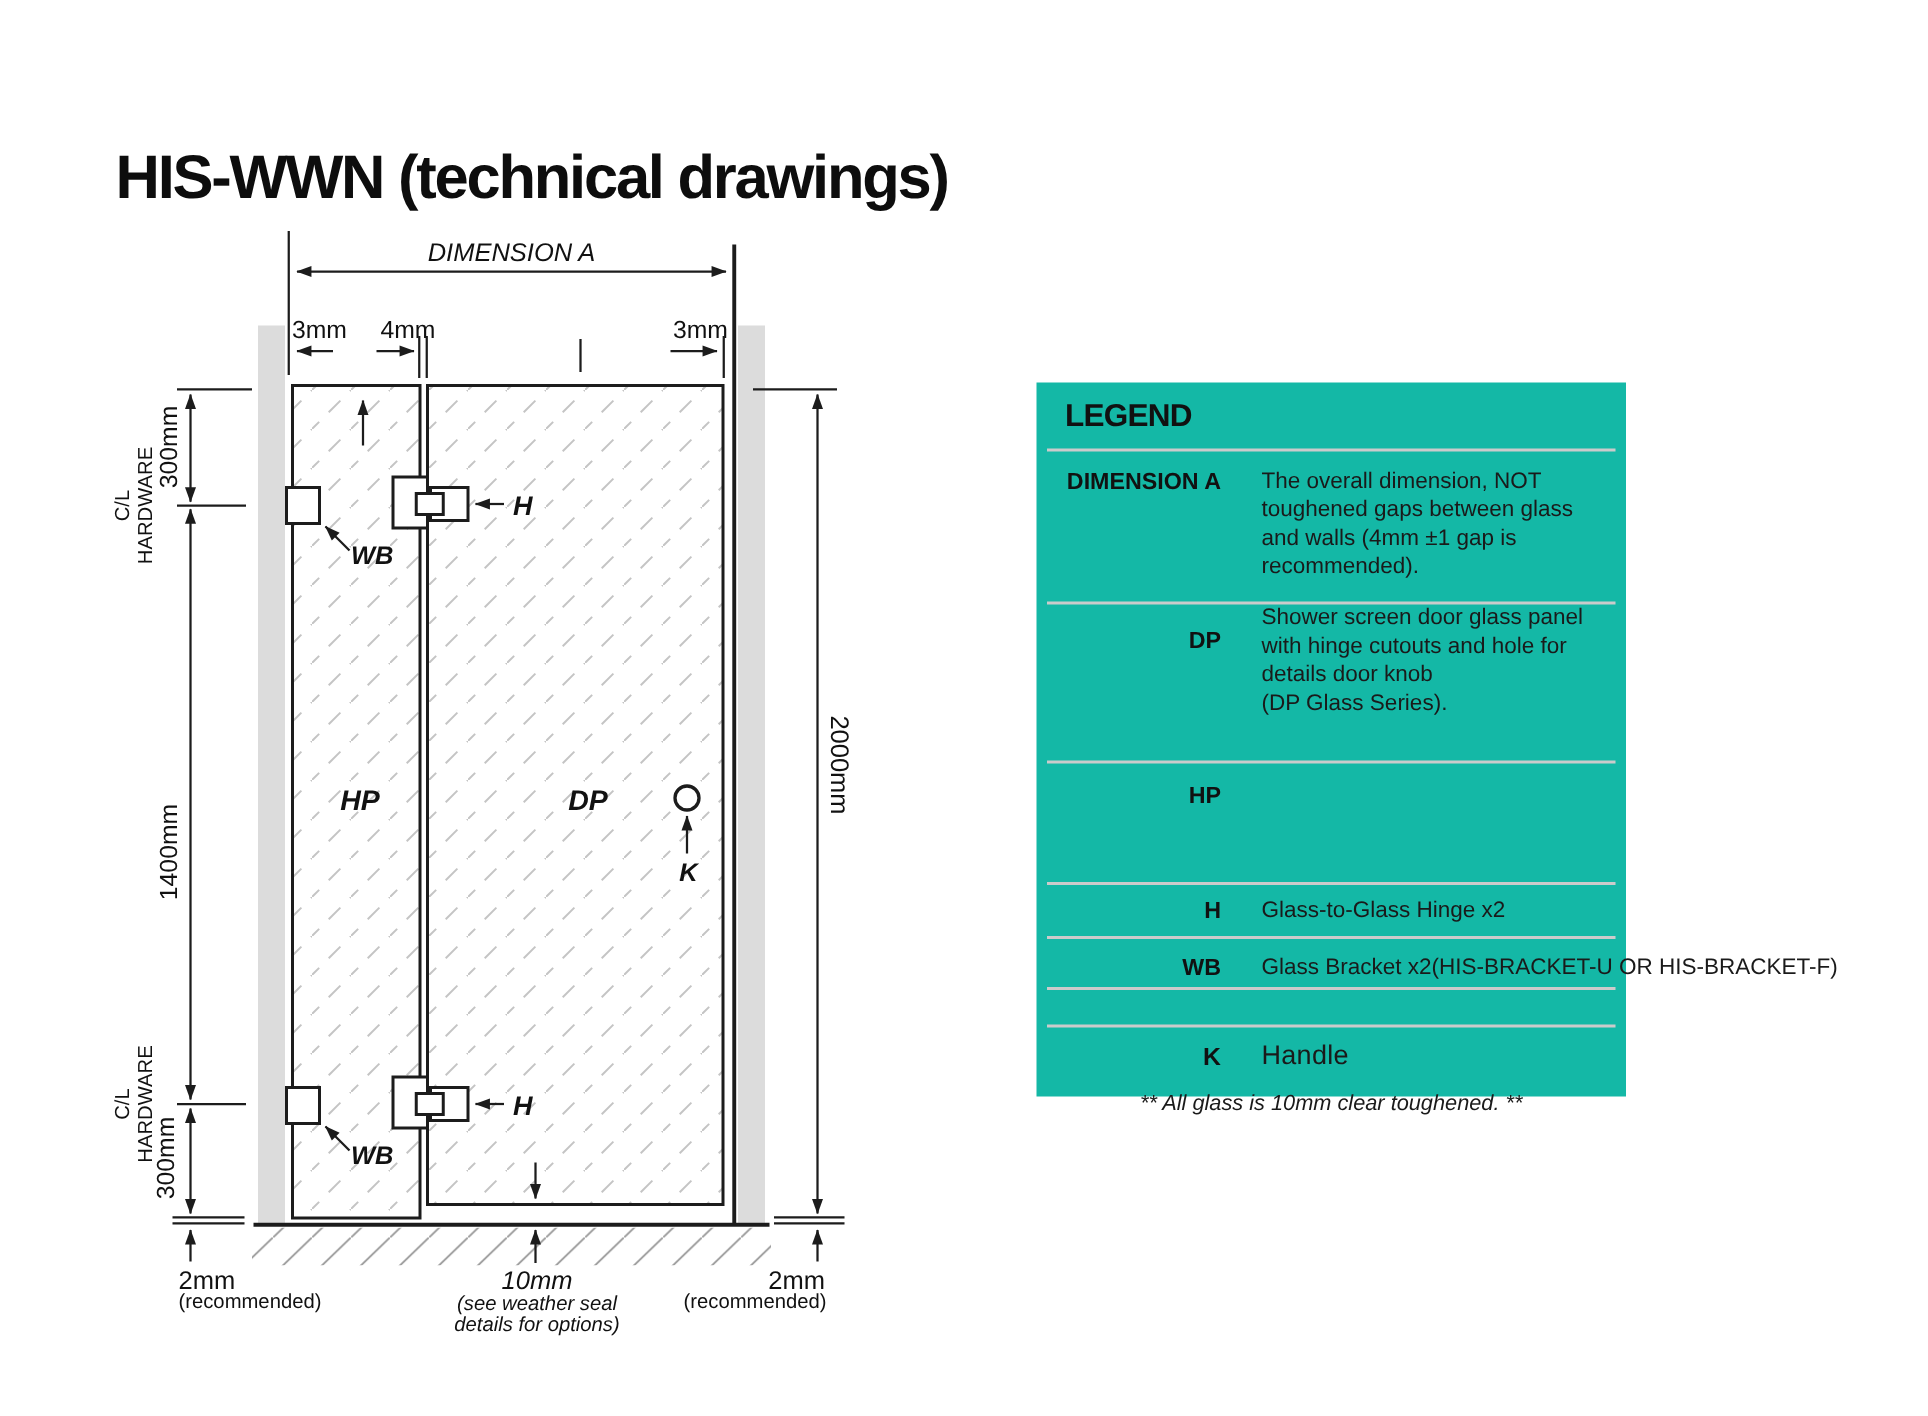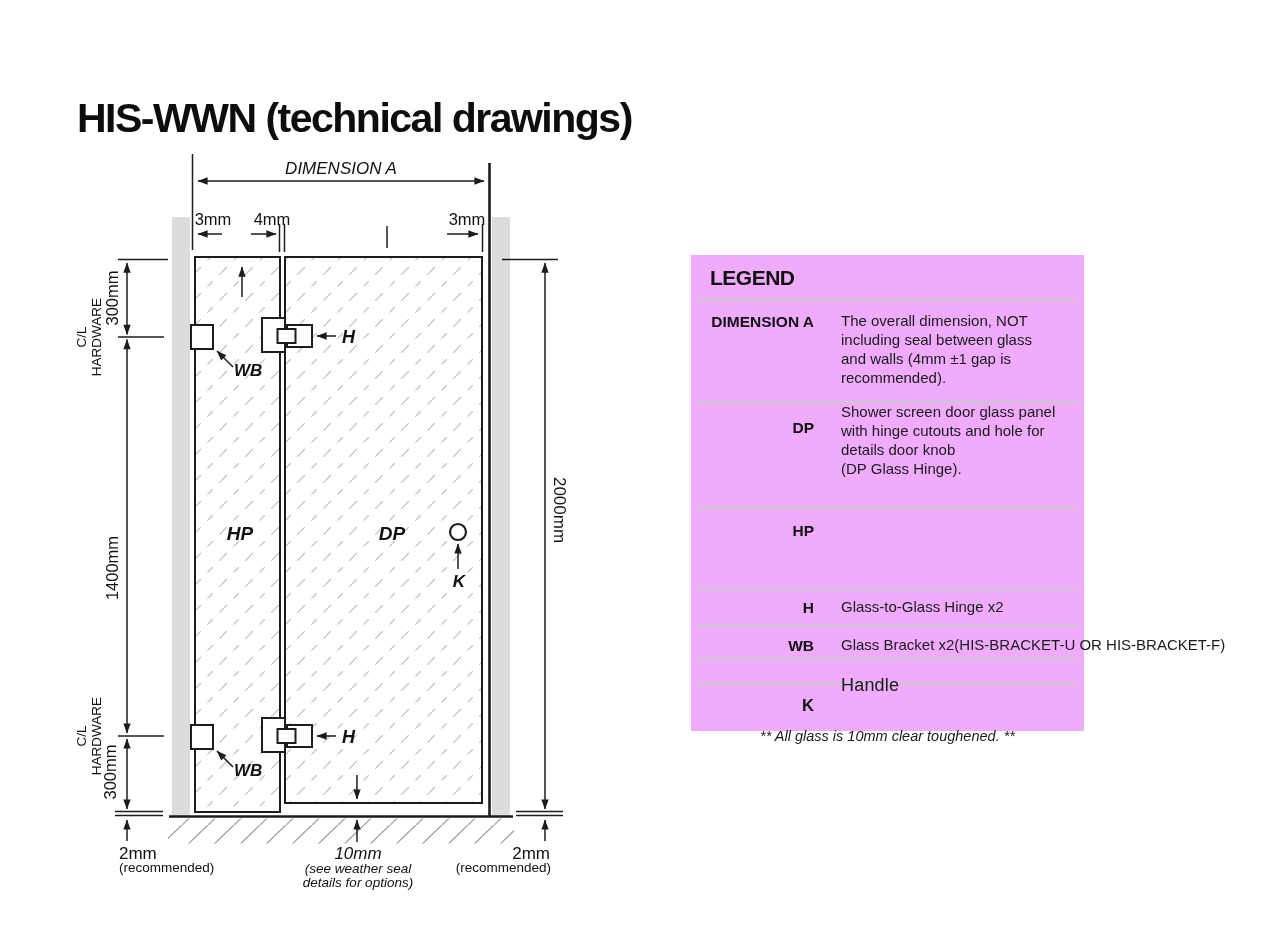--- a/index.html
+++ b/index.html
@@ -22,21 +22,21 @@
   svg text{fill:#111;font-family:"Liberation Sans","DejaVu Sans",sans-serif;}
   .t16{font-size:16.5px;}
   .t13{font-size:13.5px;}
   .it{font-style:italic;}
   .bi{font-weight:bold;font-style:italic;}
   .t18{font-size:18px;}
   .t17{font-size:17px;}
   
   .legend{
     position:absolute;left:691px;top:255px;width:393px;height:476px;
-    background:#f0abfc;
+    background:#14b8a6;
   }
   .lg-title{
     position:absolute;left:19px;top:11px;margin:0;font-size:21px;font-weight:bold;
     letter-spacing:-0.5px;color:#111;
   }
   .lg-div{position:absolute;left:7px;width:379px;height:2px;background:#cbcbcb;}
   .lg-term{
     position:absolute;left:19px;width:104px;text-align:right;
     font-size:15.5px;font-weight:bold;line-height:19px;white-space:nowrap;
   }
@@ -194,52 +194,52 @@
     </g>
   </svg>
 
   <section class="legend">
     <h2 class="lg-title">LEGEND</h2>
     <div class="lg-div" style="top:44px"></div>
 
     <div class="lg-term" style="top:57px">DIMENSION A</div>
     <div class="lg-desc" style="top:56px">
       <div>The overall dimension, NOT</div>
-      <div>including seal between glass</div>
+      <div>toughened gaps between glass</div>
       <div>and walls (4mm ±1 gap is</div>
       <div>recommended).</div>
     </div>
     <div class="lg-div" style="top:146px"></div>
 
     <div class="lg-term" style="top:163px">DP</div>
     <div class="lg-desc" style="top:147px">
       <div>Shower screen door glass panel</div>
       <div>with hinge cutouts and hole for</div>
       <div>details door knob</div>
-      <div>(DP Glass Hinge).</div>
+      <div>(DP Glass Series).</div>
     </div>
     <div class="lg-div" style="top:252px"></div>
 
     <div class="lg-term" style="top:266px">HP</div>
     <div class="lg-div" style="top:333px"></div>
 
     <div class="lg-term" style="top:343px">H</div>
     <div class="lg-desc" style="top:342px">
       <div>Glass-to-Glass Hinge x2</div>
     </div>
     <div class="lg-div" style="top:369px"></div>
 
     <div class="lg-term" style="top:381px">WB</div>
     <div class="lg-desc" style="top:380px">
       <div>Glass Bracket x2(HIS-BRACKET-U OR HIS-BRACKET-F)</div>
     </div>
     <div class="lg-div" style="top:403px"></div>
     <div class="lg-div" style="top:428px"></div>
 
     <div class="lg-term lg-k" style="top:441px">K</div>
-    <div class="lg-desc lg-handle" style="top:421px">
+    <div class="lg-desc lg-handle" style="top:439px">
       <div>Handle</div>
     </div>
   </section>
 
   <div class="footnote">** All glass is 10mm clear toughened. **</div>
 
 </div>
 
 </body></html>

